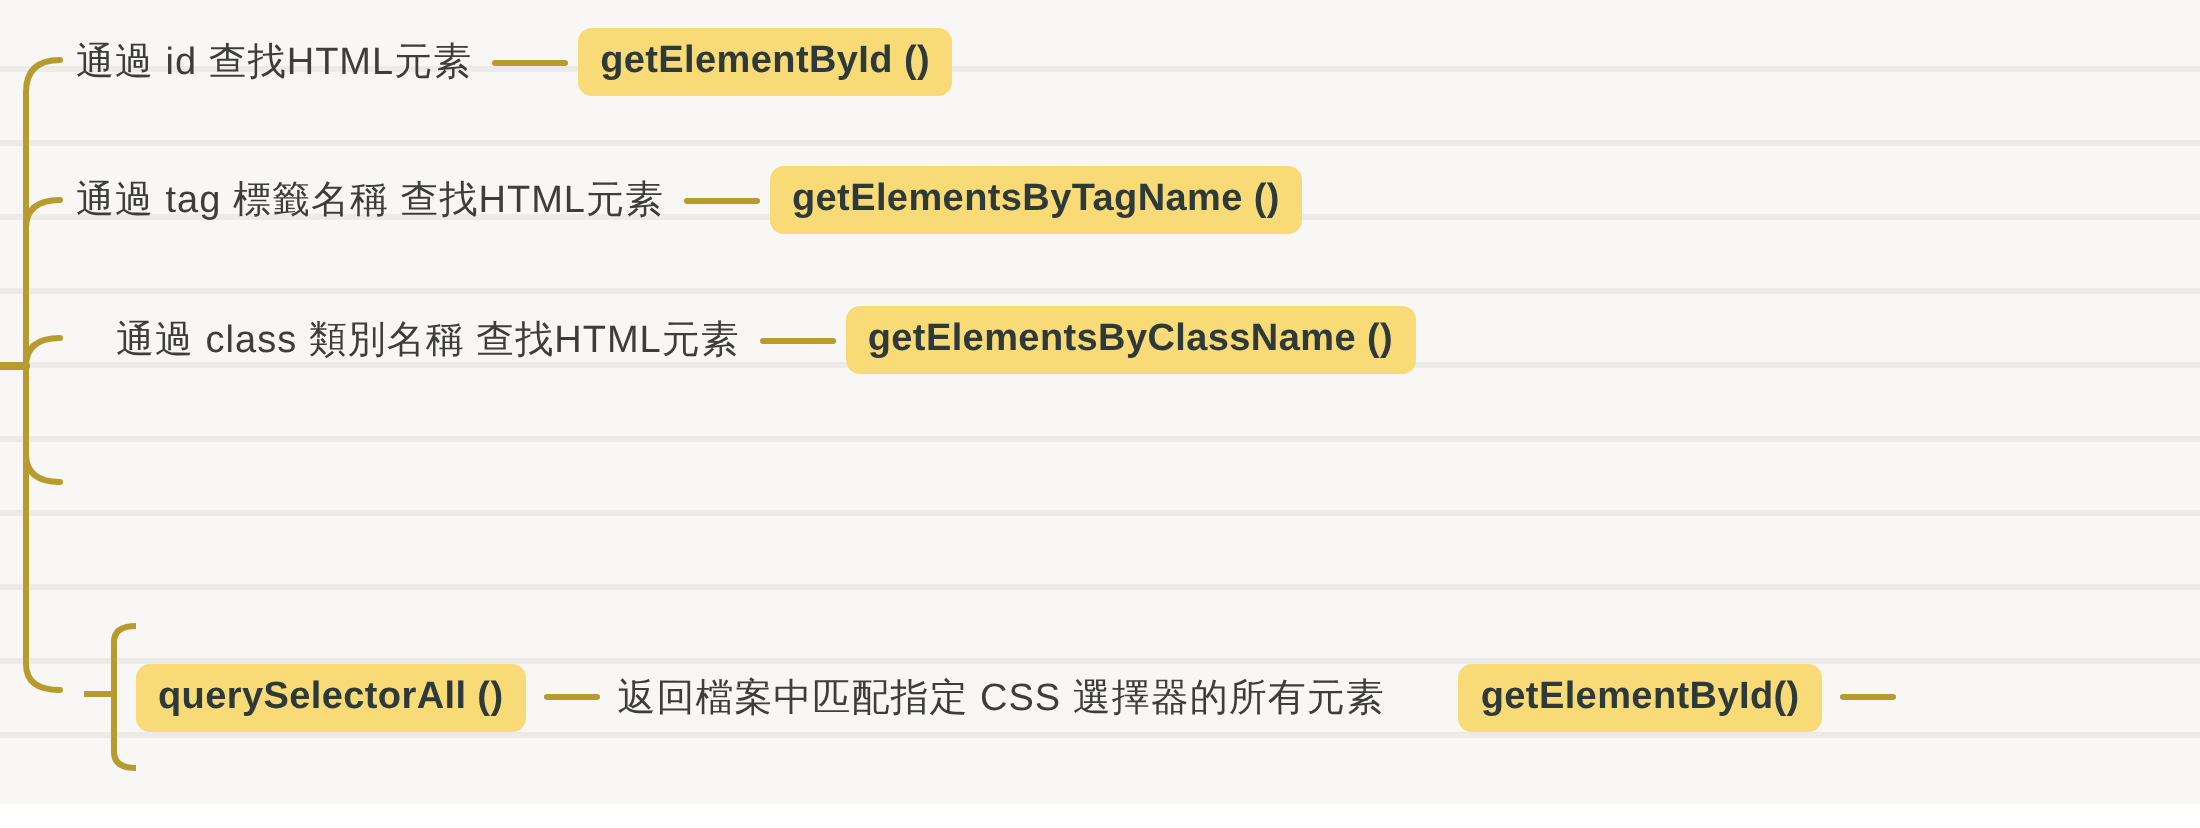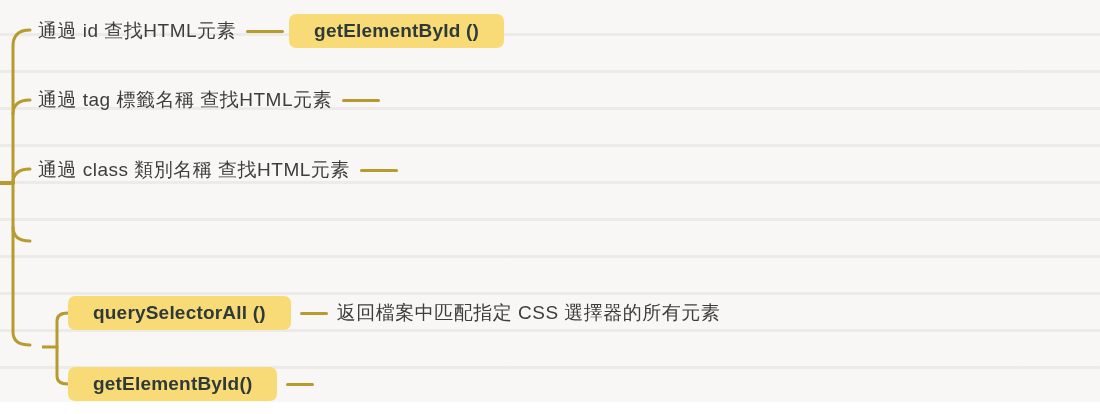--- a/index.html
+++ b/index.html
@@ -28,21 +28,21 @@
   .row {
     position: absolute;
     left: 38px;
     display: flex;
     align-items: center;
     height: 34px;
     white-space: nowrap;
   }
   .row-1 { top: 14px; }
   .row-2 { top: 83px; }
-  .row-3 { top: 153px; }
+  .row-3 { top: 153px; margin-left: 20px; }
   .row-4 { top: 224px; }
   .row-5 { top: 296px; height: 105px; }
   .node-label {
     font-size: 19px;
     color: #3d3d3d;
     letter-spacing: 0.5px;
   }
   .dash {
     display: inline-block;
     width: 38px;
@@ -54,35 +54,34 @@
   }
   .dash-sm {
     width: 28px;
     margin: 0 9px 0 9px;
   }
   .badge {
     display: inline-flex;
     align-items: center;
     height: 34px;
     box-sizing: border-box;
-    padding: 0 25px;
+    padding: 0 11px;
     background: #f8db76;
     border-radius: 7px;
     font-size: 19px;
     font-weight: 700;
     color: #2e3a3a;
     letter-spacing: 0.2px;
   }
   .sub-brace-svg {
     flex: 0 0 auto;
     margin-left: 4px;
   }
   .sub-col {
     display: flex;
-    flex-direction: column;
     gap: 37px;
   }
   .sub-row {
     display: flex;
     align-items: center;
     height: 34px;
   }
   .annotation {
     font-size: 19px;
     color: #3d3d3d;
@@ -104,25 +103,27 @@
 
   <div class="row row-1">
     <span class="node-label">通過 id 查找HTML元素</span>
     <span class="dash"></span>
     <span class="badge">getElementById ()</span>
   </div>
 
   <div class="row row-2">
     <span class="node-label">通過 tag 標籤名稱 查找HTML元素</span>
     <span class="dash"></span>
+    <span class="badge">getElementsByTagName ()</span>
   </div>
 
   <div class="row row-3">
     <span class="node-label">通過 class 類別名稱 查找HTML元素</span>
     <span class="dash"></span>
+    <span class="badge">getElementsByClassName ()</span>
   </div>
 
 
   <div class="row row-5">
     <svg class="sub-brace-svg" width="26" height="105" viewBox="0 0 26 105" fill="none">
       <path d="M0 51 L15 51" stroke="#b89b2f" stroke-width="3" stroke-linecap="round"></path>
       <path d="M26 17 Q15 17 15 25 L15 80 Q15 88 26 88" stroke="#b89b2f" stroke-width="3" stroke-linecap="round"></path>
     </svg>
     <div class="sub-col">
       <div class="sub-row">

